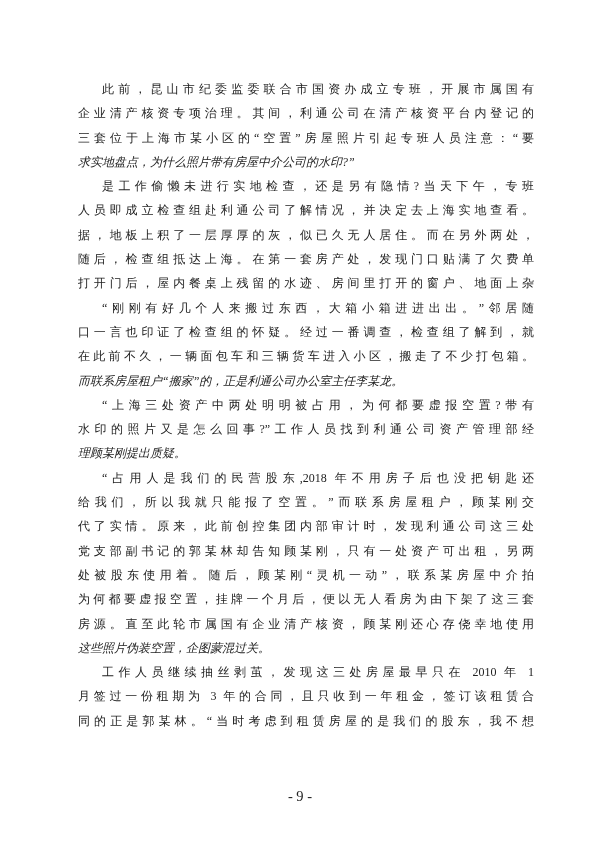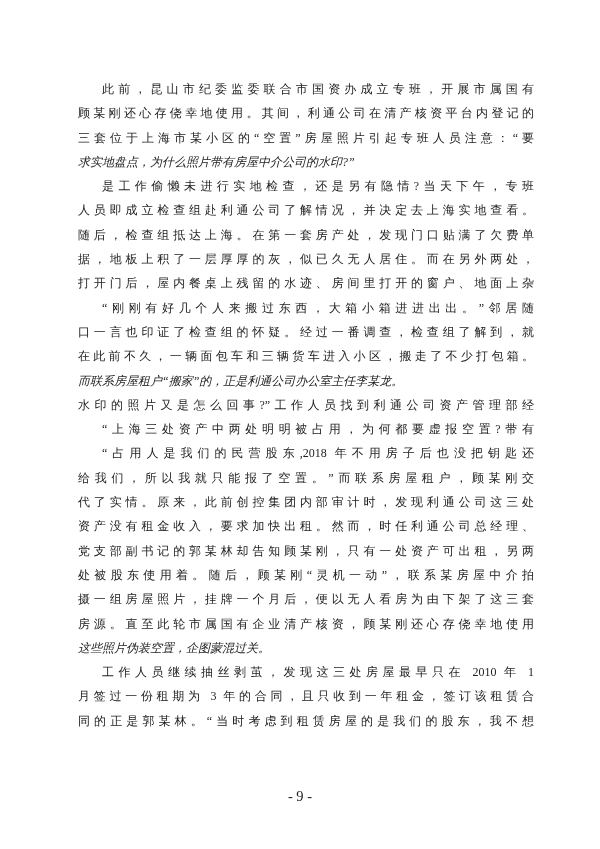--- a/index.html
+++ b/index.html
@@ -50,41 +50,41 @@
     line-height: 20px;
     color: #222222;
   }
 </style>
 </head>
 <body>
 
 <div class="page">
   <div class="doc-body">
       <div class="line first">此前，昆山市纪委监委联合市国资办成立专班，开展市属国有</div>
-      <div class="line">顾某刚还心存侥幸地使用。其间，利通公司在清产核资平台内登记的</div>
+      <div class="line">企业清产核资专项治理。其间，利通公司在清产核资平台内登记的</div>
       <div class="line">三套位于上海市某小区的“空置”房屋照片引起专班人员注意：“要</div>
       <div class="line last">求实地盘点，为什么照片带有房屋中介公司的水印?”</div>
       <div class="line first">是工作偷懒未进行实地检查，还是另有隐情?当天下午，专班</div>
       <div class="line">人员即成立检查组赴利通公司了解情况，并决定去上海实地查看。</div>
+      <div class="line">据，地板上积了一层厚厚的灰，似已久无人居住。而在另外两处，</div>
       <div class="line">随后，检查组抵达上海。在第一套房产处，发现门口贴满了欠费单</div>
-      <div class="line">据，地板上积了一层厚厚的灰，似已久无人居住。而在另外两处，</div>
       <div class="line">打开门后，屋内餐桌上残留的水迹、房间里打开的窗户、地面上杂</div>
       <div class="line first">“刚刚有好几个人来搬过东西，大箱小箱进进出出。”邻居随</div>
       <div class="line">口一言也印证了检查组的怀疑。经过一番调查，检查组了解到，就</div>
       <div class="line">在此前不久，一辆面包车和三辆货车进入小区，搬走了不少打包箱。</div>
       <div class="line last">而联系房屋租户“搬家”的，正是利通公司办公室主任李某龙。</div>
+      <div class="line first">“上海三处资产中两处明明被占用，为何都要虚报空置?带有</div>
       <div class="line">水印的照片又是怎么回事?”工作人员找到利通公司资产管理部经</div>
-      <div class="line first">“上海三处资产中两处明明被占用，为何都要虚报空置?带有</div>
+      <div class="line last">理顾某刚提出质疑。</div>
       <div class="line first">“占用人是我们的民营股东,2018 年不用房子后也没把钥匙还</div>
       <div class="line">给我们，所以我就只能报了空置。”而联系房屋租户，顾某刚交</div>
       <div class="line">代了实情。原来，此前创控集团内部审计时，发现利通公司这三处</div>
-      <div class="line">资产没有租金收入，要求加快出租。然而，时任利通公司总经理、</div>
       <div class="line">党支部副书记的郭某林却告知顾某刚，只有一处资产可出租，另两</div>
       <div class="line">处被股东使用着。随后，顾某刚“灵机一动”，联系某房屋中介拍</div>
-      <div class="line">摄一组房屋照片，挂牌一个月后，便以无人看房为由下架了这三套</div>
+      <div class="line">为何都要虚报空置，挂牌一个月后，便以无人看房为由下架了这三套</div>
       <div class="line">房源。直至此轮市属国有企业清产核资，顾某刚还心存侥幸地使用</div>
       <div class="line last">这些照片伪装空置，企图蒙混过关。</div>
       <div class="line first">工作人员继续抽丝剥茧，发现这三处房屋最早只在 2010 年 1</div>
       <div class="line">月签过一份租期为 3 年的合同，且只收到一年租金，签订该租赁合</div>
       <div class="line">同的正是郭某林。“当时考虑到租赁房屋的是我们的股东，我不想</div>
     </div>
   <div class="footer">- 9 -</div>
 </div>
 
 </body></html>

